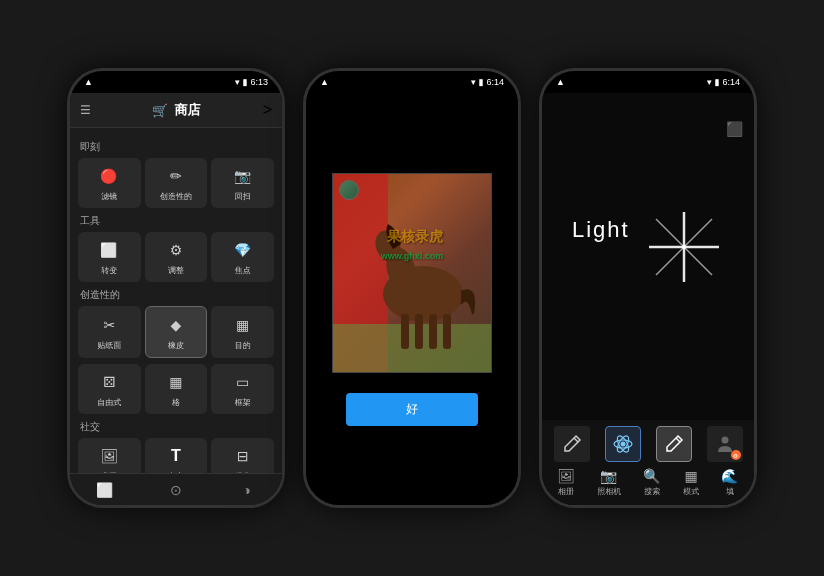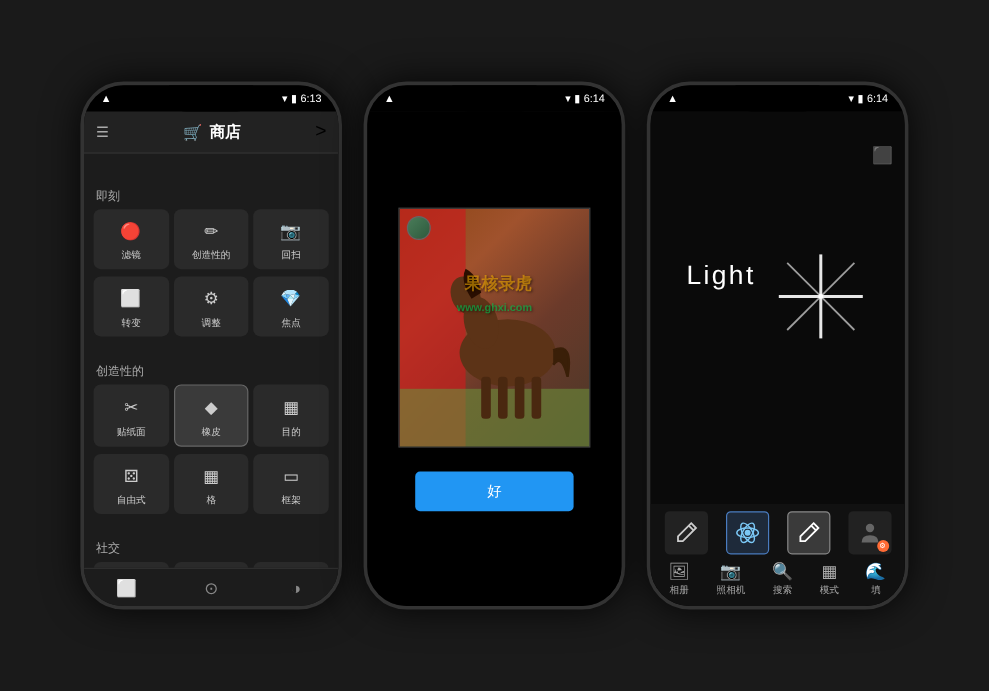--- a/index.html
+++ b/index.html
@@ -84,21 +84,21 @@
     .menu-scroll {
       overflow-y: auto;
       height: calc(100% - 46px);
       padding: 6px 8px;
     }
     .menu-scroll::-webkit-scrollbar { width: 0; }
 
     .section-title {
       color: #aaa;
       font-size: 10px;
-      margin: 22px 0 4px 2px;
+      margin: 6px 0 4px 2px;
     }
 
     .menu-grid {
       display: grid;
       grid-template-columns: repeat(3, 1fr);
       gap: 4px;
       margin-bottom: 6px;
     }
 
     .menu-item {
@@ -359,20 +359,21 @@
         <div class="menu-item">
           <div class="menu-item-icon">✏</div>
           <div class="menu-item-label">创造性的</div>
         </div>
         <div class="menu-item">
           <div class="menu-item-icon">📷</div>
           <div class="menu-item-label">回扫</div>
         </div>
       </div>
 
+      <div class="section-title">工具</div>
       <div class="menu-grid">
         <div class="menu-item">
           <div class="menu-item-icon">⬜</div>
           <div class="menu-item-label">转变</div>
         </div>
         <div class="menu-item">
           <div class="menu-item-icon">⚙</div>
           <div class="menu-item-label">调整</div>
         </div>
         <div class="menu-item">

